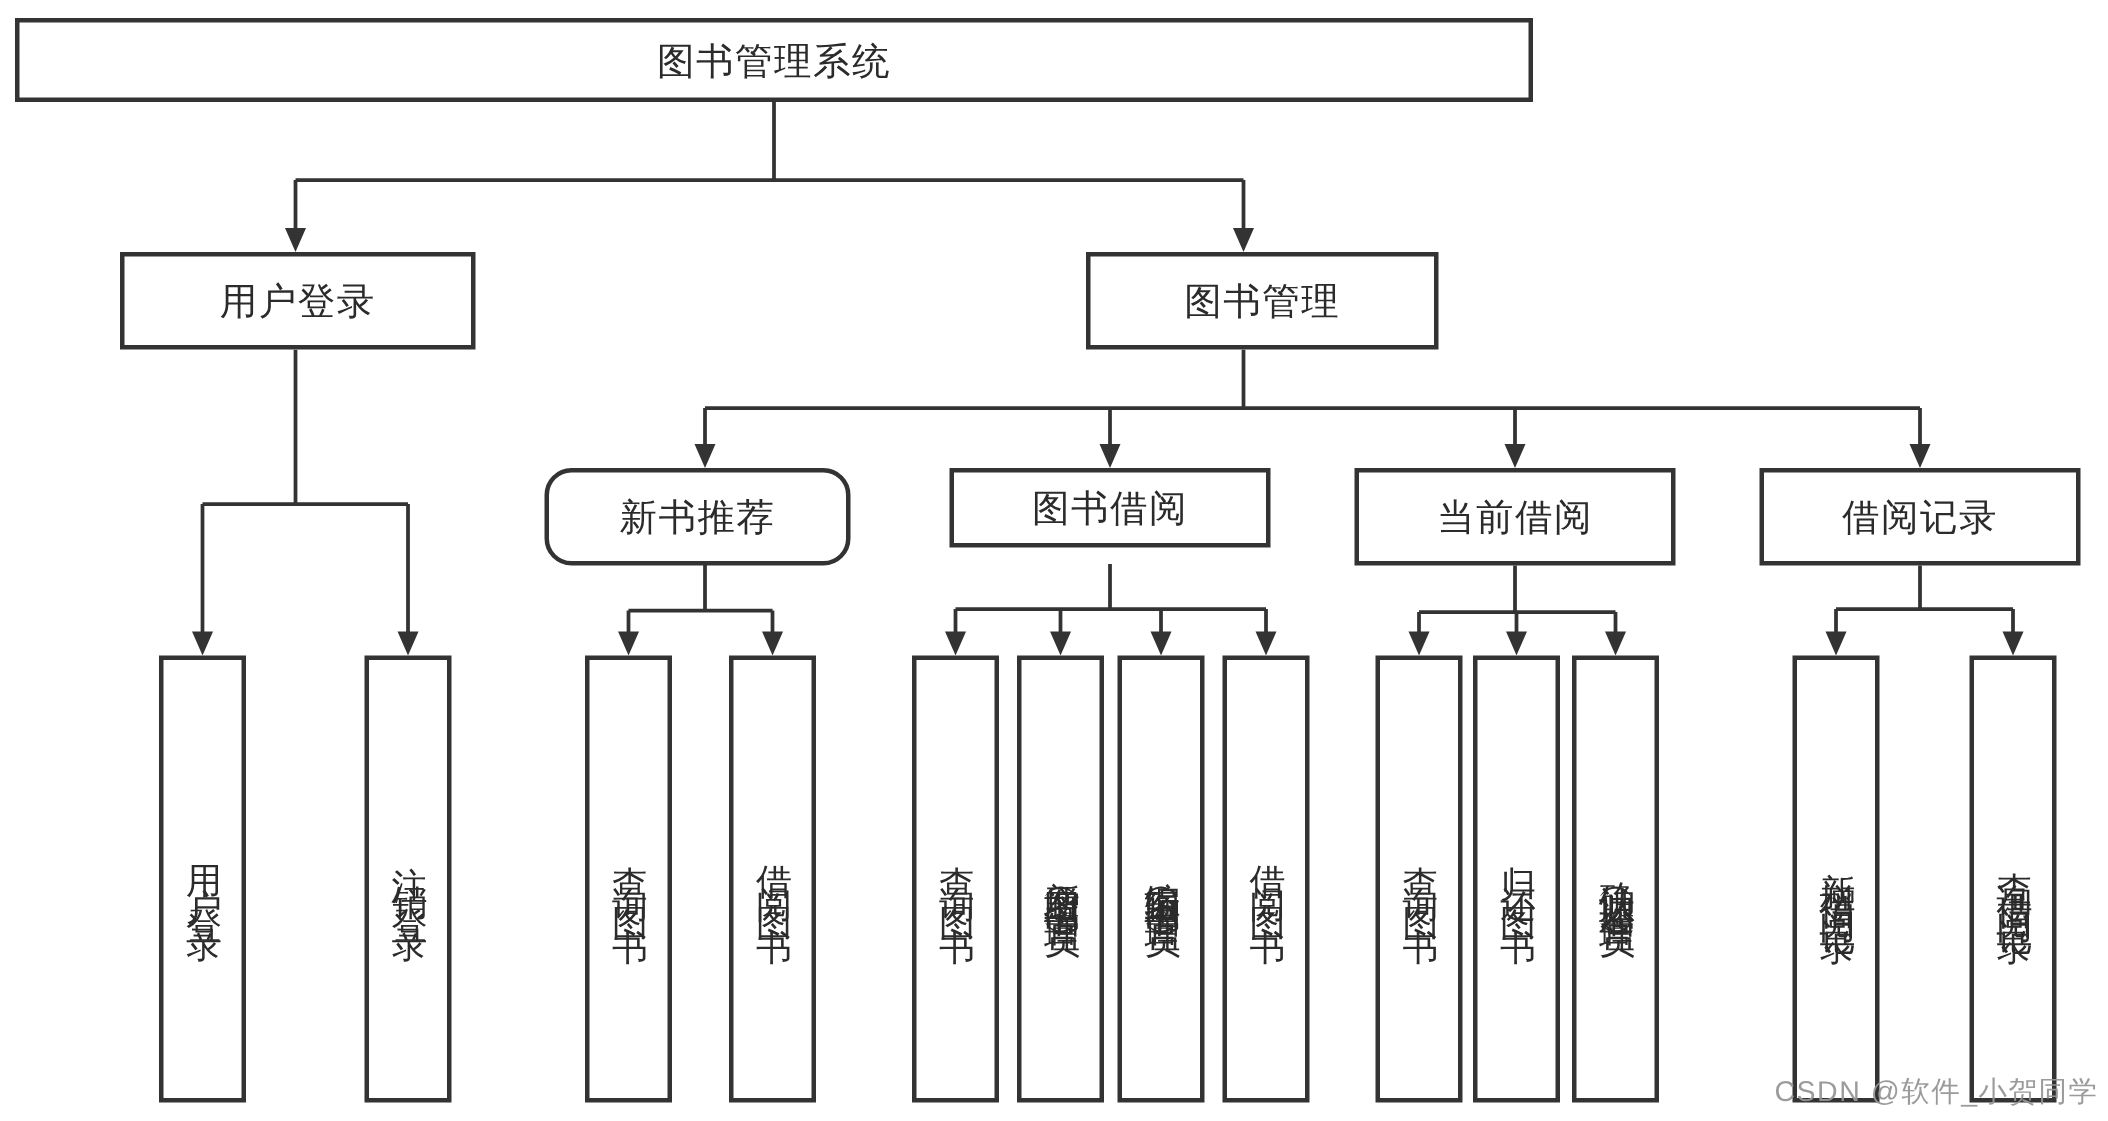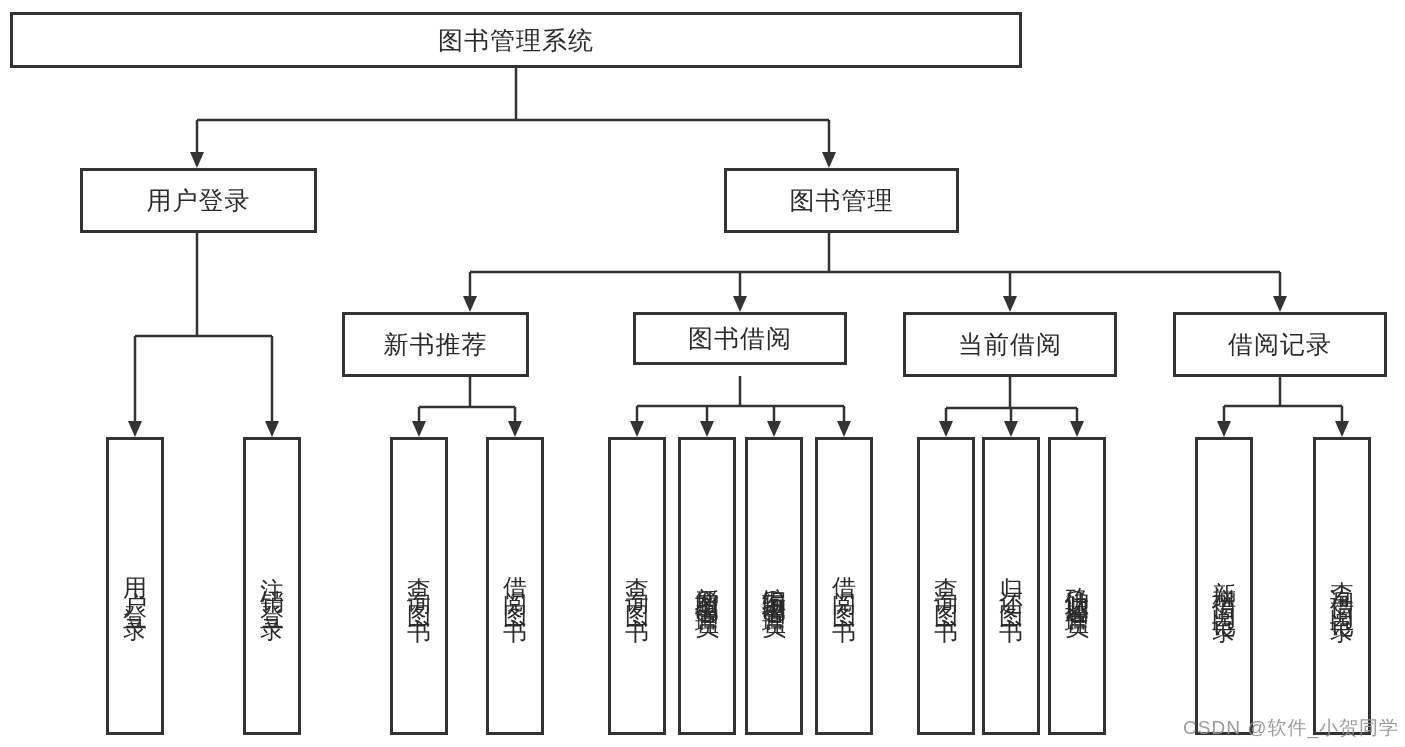--- a/index.html
+++ b/index.html
@@ -49,21 +49,21 @@
     font-size: 19px;
     color: rgba(150,150,150,0.95);
     letter-spacing: 1px;
     white-space: nowrap;
     text-align: right;
   }
   
   #root-box   { left: 10px;  top: 12px;  width: 1012px; height: 56px; }
   #b-user     { left: 80px;  top: 168px; width: 237px;  height: 65px; }
   #b-mgmt     { left: 684px; top: 168px; width: 235px;  height: 65px; margin-left: 40px; }
-  #b-newbook  { left: 342px; top: 312px; width: 187px;  height: 65px; }
+  #b-newbook  { left: 363px; top: 312px; width: 204px;  height: 65px; border-radius: 18px; }
   #b-borrow   { left: 633px; top: 312px; width: 214px;  height: 53px; font-family: Liberation Serif, serif; }
   #b-current  { left: 903px; top: 312px; width: 214px;  height: 65px; text-align: right; }
   #b-records  { left: 1173px;top: 312px; width: 214px;  height: 65px; }
   #leaf-0  { left: 106px; }
   #leaf-1  { left: 243px; }
   #leaf-2  { left: 390px; }
   #leaf-3  { left: 486px; }
   #leaf-4  { left: 608px; }
   #leaf-5  { left: 678px; }
   #leaf-6  { left: 745px; }

